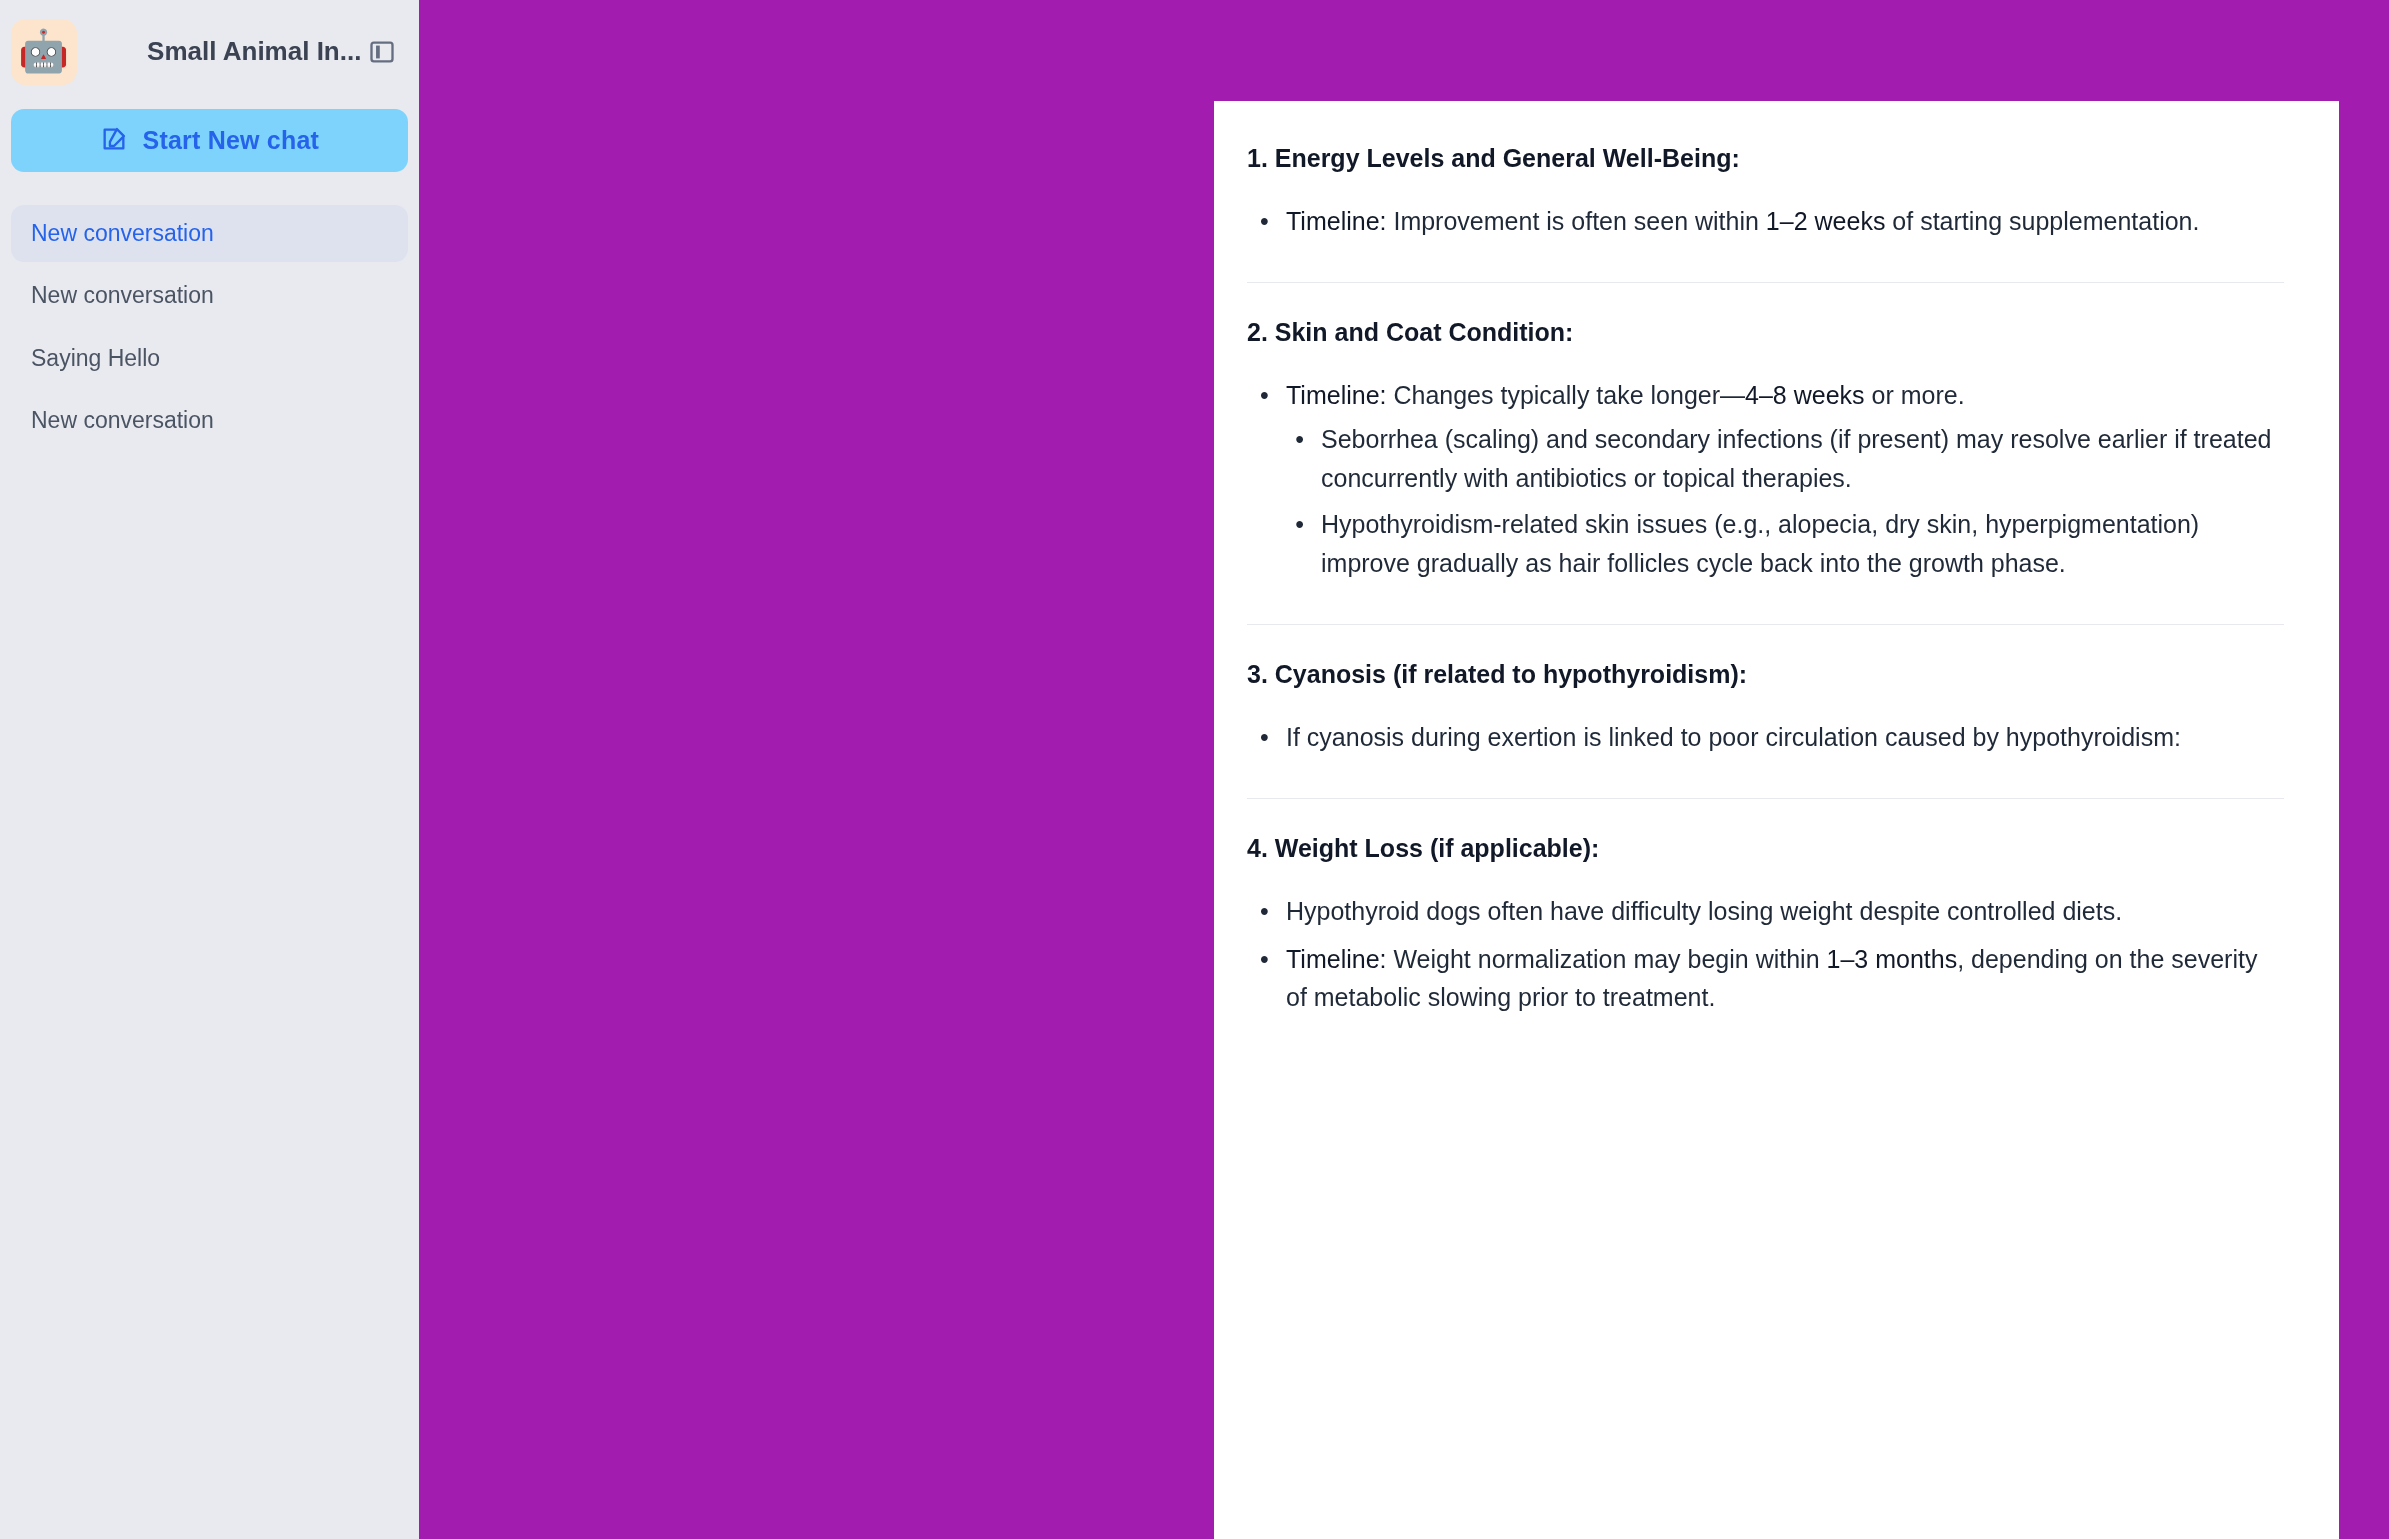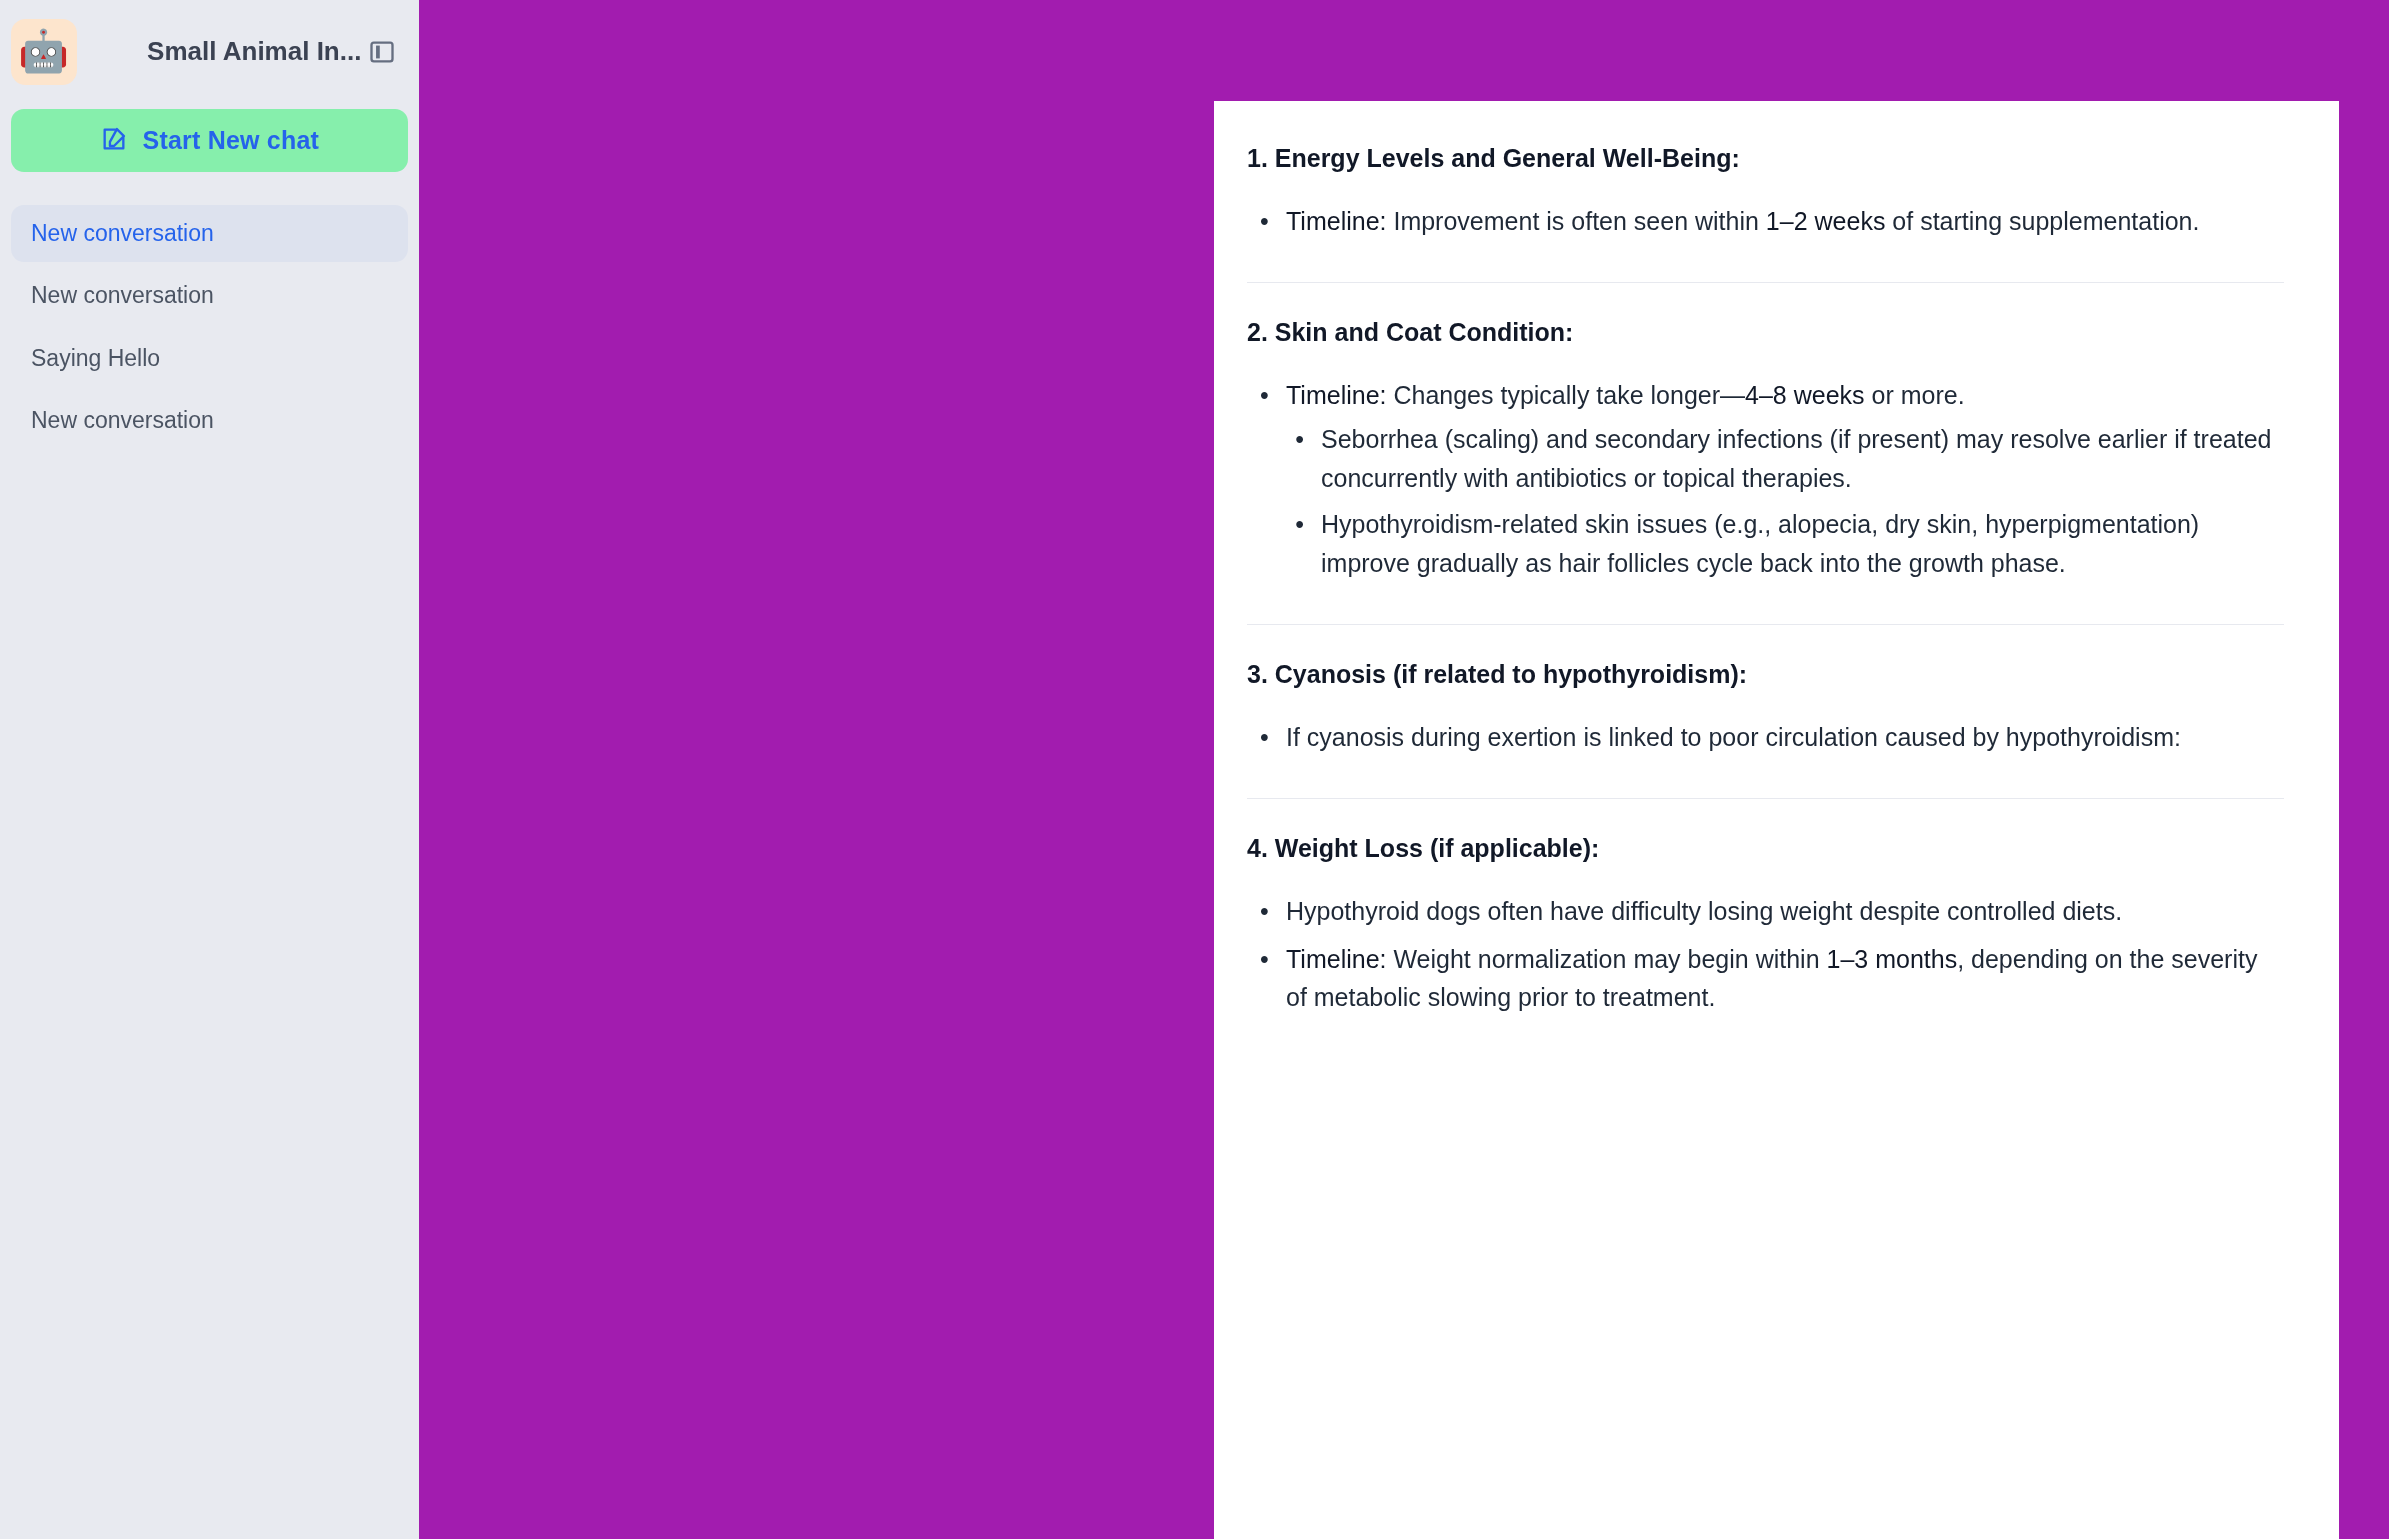--- a/index.html
+++ b/index.html
@@ -68,21 +68,21 @@
     justify-content: center;
     flex: 0 0 41px;
     cursor: pointer;
   }
 
   .panel-toggle svg { display: block; }
 
   .new-chat-btn {
     margin: 16.6px 11px 0 11px;
     height: 63px;
-    background: #86efac;
+    background: #7dd3fc;
     border: none;
     border-radius: 13px;
     display: flex;
     align-items: center;
     justify-content: center;
     gap: 14.7px;
     cursor: pointer;
     font-family: inherit;
   }
 

